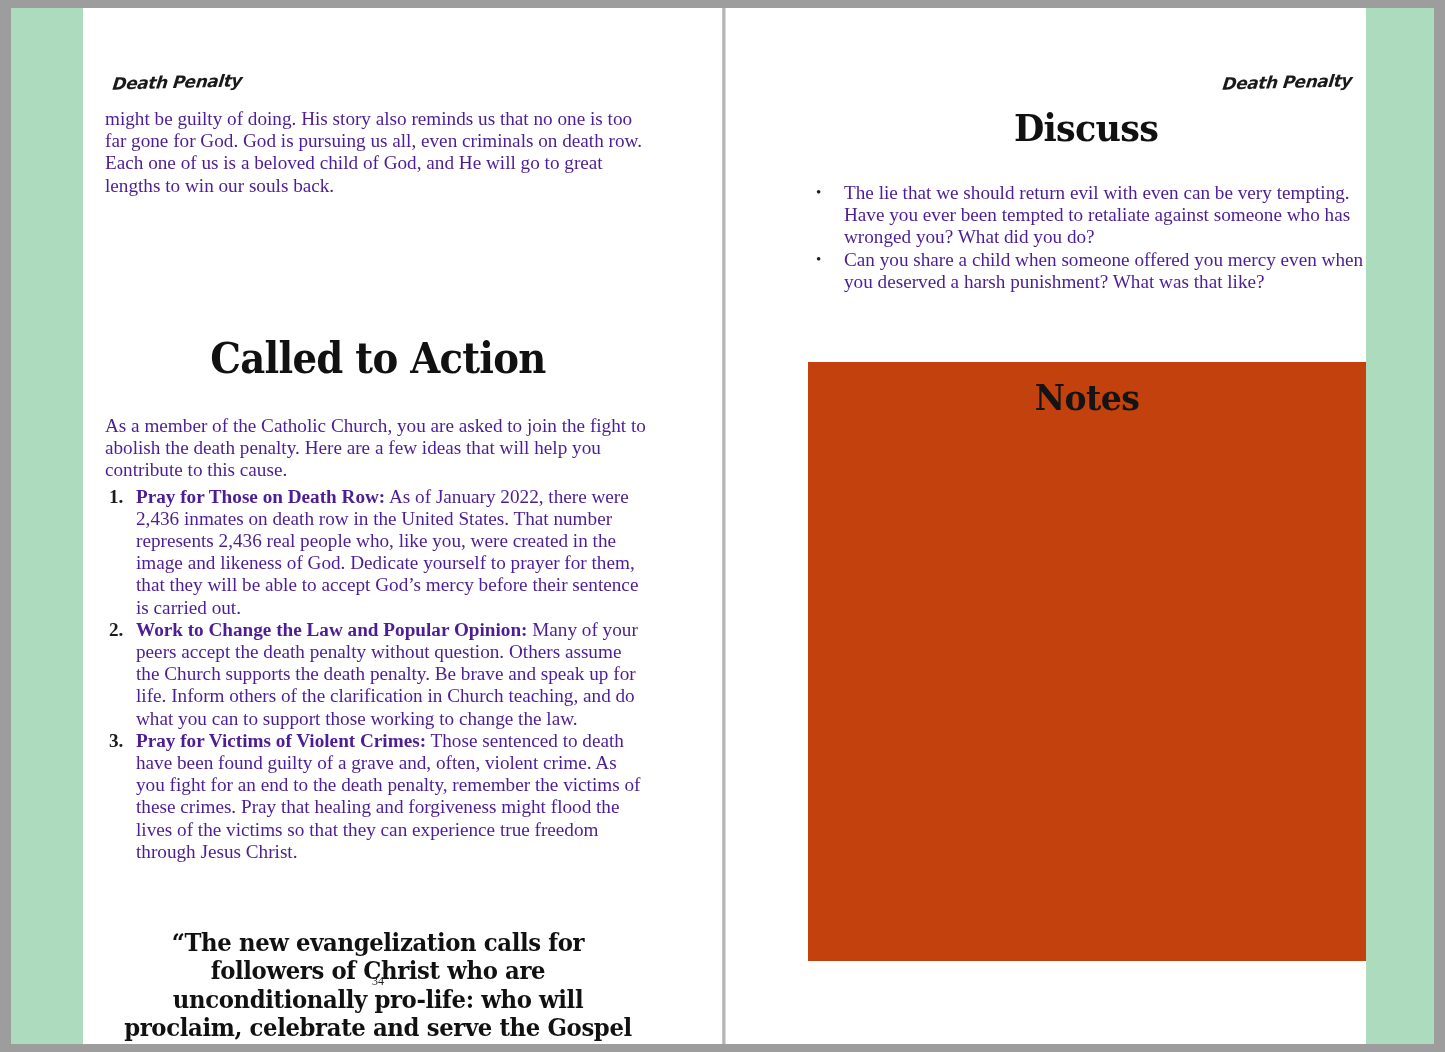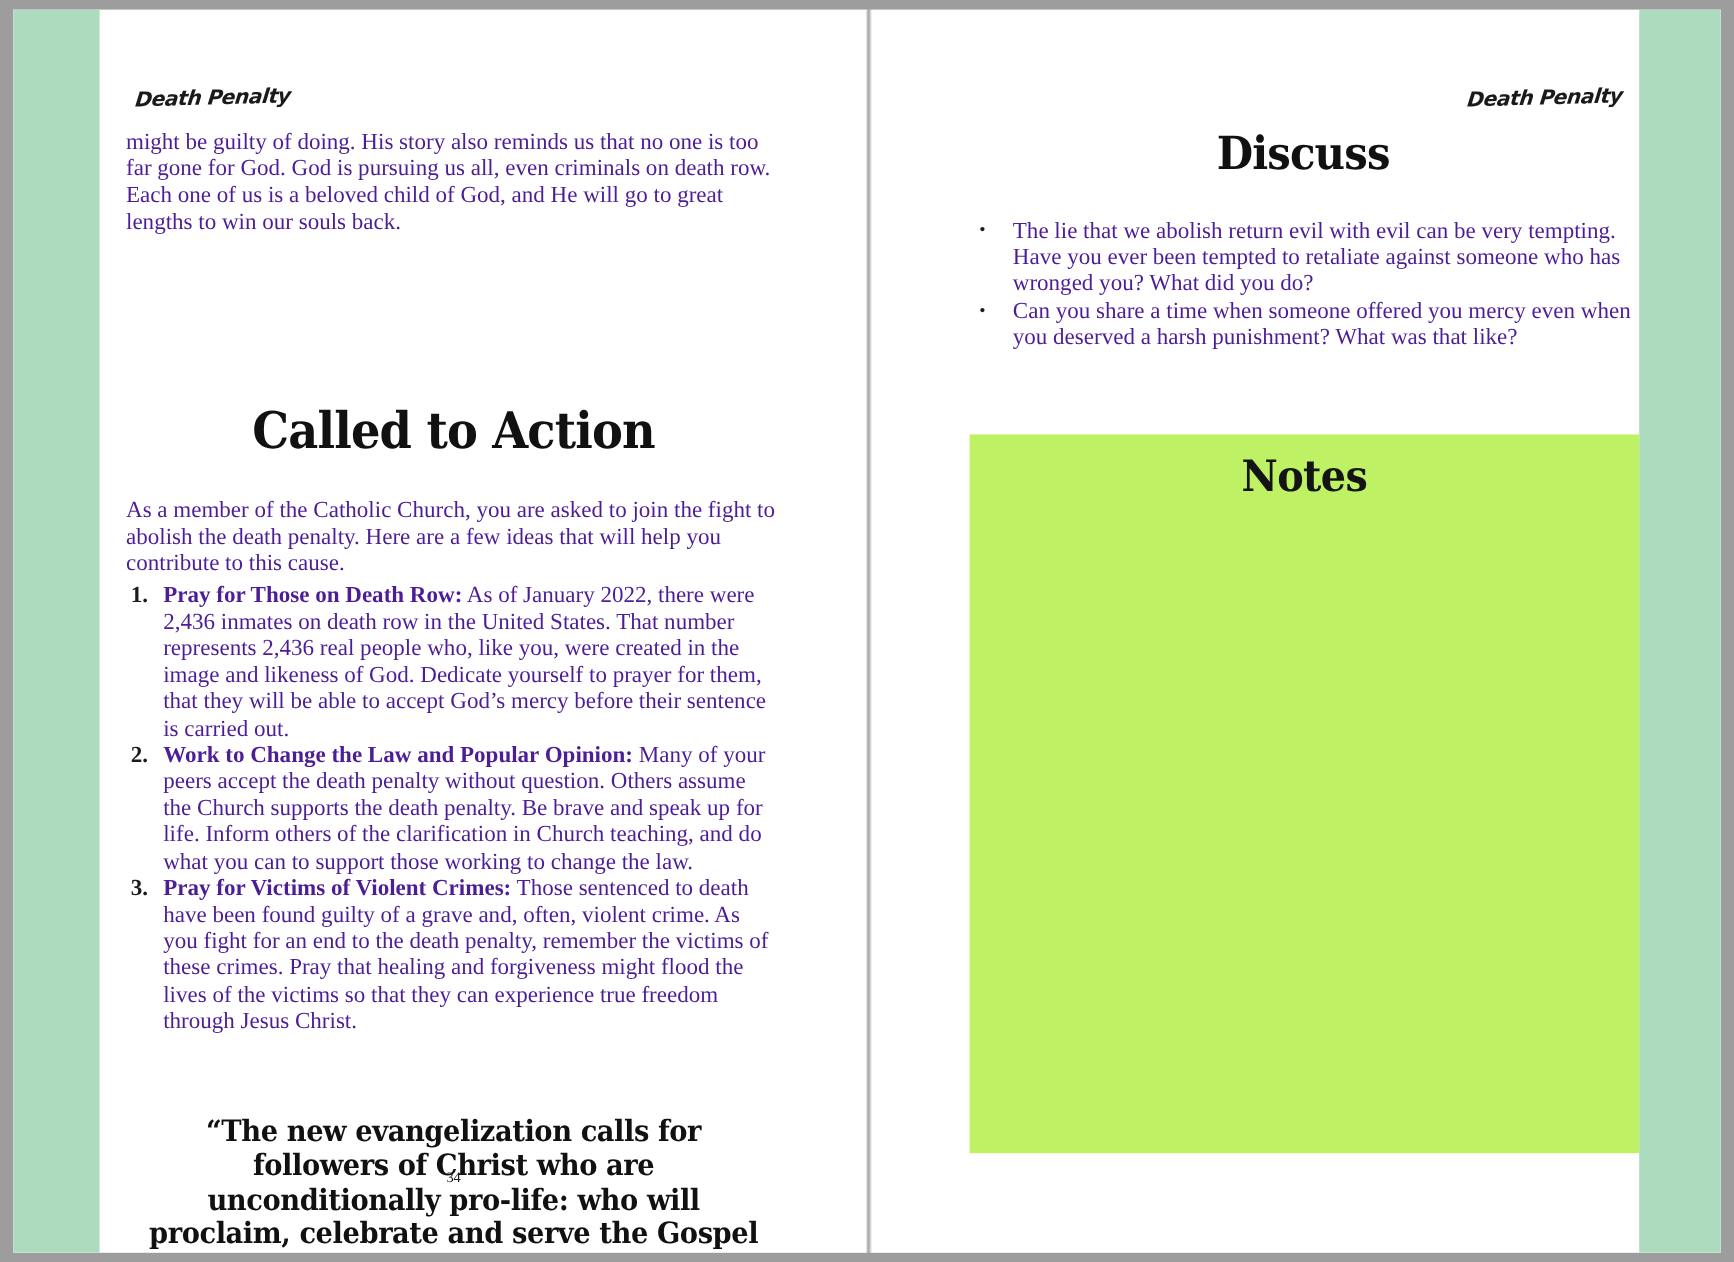--- a/index.html
+++ b/index.html
@@ -169,21 +169,21 @@
   .folio-left  { left: 94px;  top: 966px; width: 546px; }
   .folio-right { left: 808px; top: 966px; width: 556px; }
 
   
   .notes-box {
     position: absolute;
     left: 808px;
     top: 362px;
     width: 558px;
     height: 599px;
-    background: #bef264;
+    background: #c2410c;
     box-sizing: border-box;
   }
   .notes-title {
     font-family: "DejaVu Serif", serif;
     font-weight: bold;
     font-size: 36px;
     letter-spacing: -0.6px;
     color: #141414;
     text-align: center;
     margin: 14px 0 0 0;
@@ -247,22 +247,22 @@
 
     <div class="running-head rh-right">Death Penalty</div>
 
     <div class="body-col col-right" style="left:82px; top:100px; width:556px;">
 
       <h1 class="display-head" style="font-size:38px; text-align:center;">Discuss</h1>
 
       <div class="spacer-md"></div>
 
       <ul class="bullist">
-        <li class="body">The lie that we abolish return evil with evil can be very tempting. Have you ever been tempted to retaliate against someone who has wronged you? What did you do?</li>
-        <li class="body">Can you share a time when someone offered you mercy even when you deserved a harsh punishment? What was that like?</li>
+        <li class="body">The lie that we should return evil with even can be very tempting. Have you ever been tempted to retaliate against someone who has wronged you? What did you do?</li>
+        <li class="body">Can you share a child when someone offered you mercy even when you deserved a harsh punishment? What was that like?</li>
       </ul>
     </div>
 
     <div class="notes-box" style="left:82px; top:354px; width:558px; height:599px;">
       <div class="notes-title">Notes</div>
       <div class="notes-surface"></div>
     </div>
 
   </div>
 

